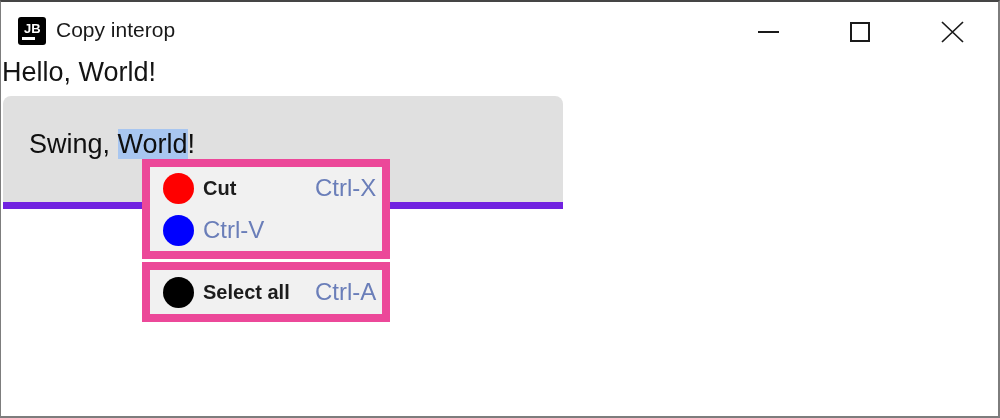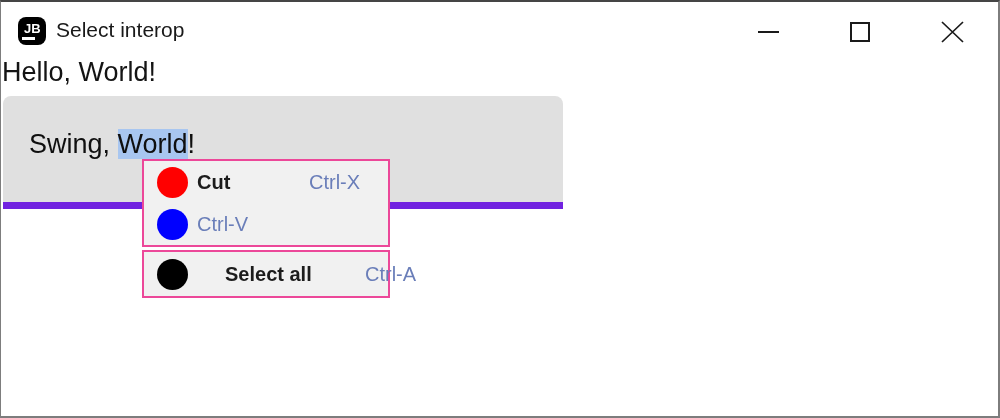--- a/index.html
+++ b/index.html
@@ -12,21 +12,21 @@
     border-left: 1px solid #7d7d7d;
     border-right: 2px solid #7d7d7d;
     border-bottom: 2px solid #7d7d7d;
     border-top: 2px solid #454545;
   }
 
   
   .titlebar { position: absolute; left: 0; top: 0; width: 100%; height: 56px; background: #ffffff; }
   .app-icon {
     position: absolute; left: 17px; top: 15px; width: 28px; height: 28px;
-    background: #000000; border-radius: 8px; color: #ffffff;
+    background: #000000; border-radius: 3px; color: #ffffff;
   }
   .app-icon .jb-text {
     position: absolute; left: 6px; top: 4px;
     font-size: 13px; font-weight: bold; letter-spacing: 0px; color: #ffffff;
   }
   .app-icon .jb-underline {
     position: absolute; left: 4px; bottom: 5px; width: 13px; height: 3px; background: #ffffff;
   }
   .window-title {
     position: absolute; left: 55px; top: 0; height: 56px; line-height: 56px;
@@ -58,50 +58,50 @@
   }
   .textfield-text .sel { background: #a8c6f0; }
   .textfield-underline {
     position: absolute; left: 2px; top: 200px; width: 560px; height: 7px;
     background: #7122e0;
   }
 
   
   .context-menu { position: absolute; left: 141px; top: 157px; width: 248px; z-index: 10; }
   .menu-box {
-    width: 248px; background: #f1f1f1; border: 2px solid #ec4899;
+    width: 248px; background: #f1f1f1; border: 8px solid #ec4899;
   }
   .menu-box + .menu-box { margin-top: 3px; }
   .menu-item {
     display: flex; align-items: center; height: 42px; padding-left: 13px; cursor: default;
   }
-  .menu-box.single .menu-item { height: 44px; gap: 28px; }
+  .menu-box.single .menu-item { height: 44px; }
   .menu-dot {
     width: 31px; height: 31px; border-radius: 50%; flex: 0 0 31px; margin-right: 9px;
     background: #888888;
   }
   .menu-label {
     width: 112px; flex: 0 0 112px;
     font-size: 20px; font-weight: bold; color: #1c1c1c; white-space: nowrap;
   }
   .menu-shortcut {
-    font-size: 20px; color: #6a7eb9; white-space: nowrap;
+    font-size: 24px; color: #6a7eb9; white-space: nowrap;
   }
 </style>
 </head>
 <body>
 
 <div class="window">
 
   <div class="titlebar">
     <div class="app-icon">
       <span class="jb-text">JB</span>
       <span class="jb-underline"></span>
     </div>
-    <div class="window-title">Select interop</div>
+    <div class="window-title">Copy interop</div>
 
     <div class="win-btn btn-min">
       <span class="min-glyph"></span>
     </div>
     <div class="win-btn btn-max">
       <span class="max-glyph"></span>
     </div>
     <div class="win-btn btn-close">
       <svg width="23" height="22" viewBox="0 0 23 22">
         <path d="M1 1 L22 21 M22 1 L1 21" stroke="#1a1a1a" stroke-width="1.7" fill="none"></path>

